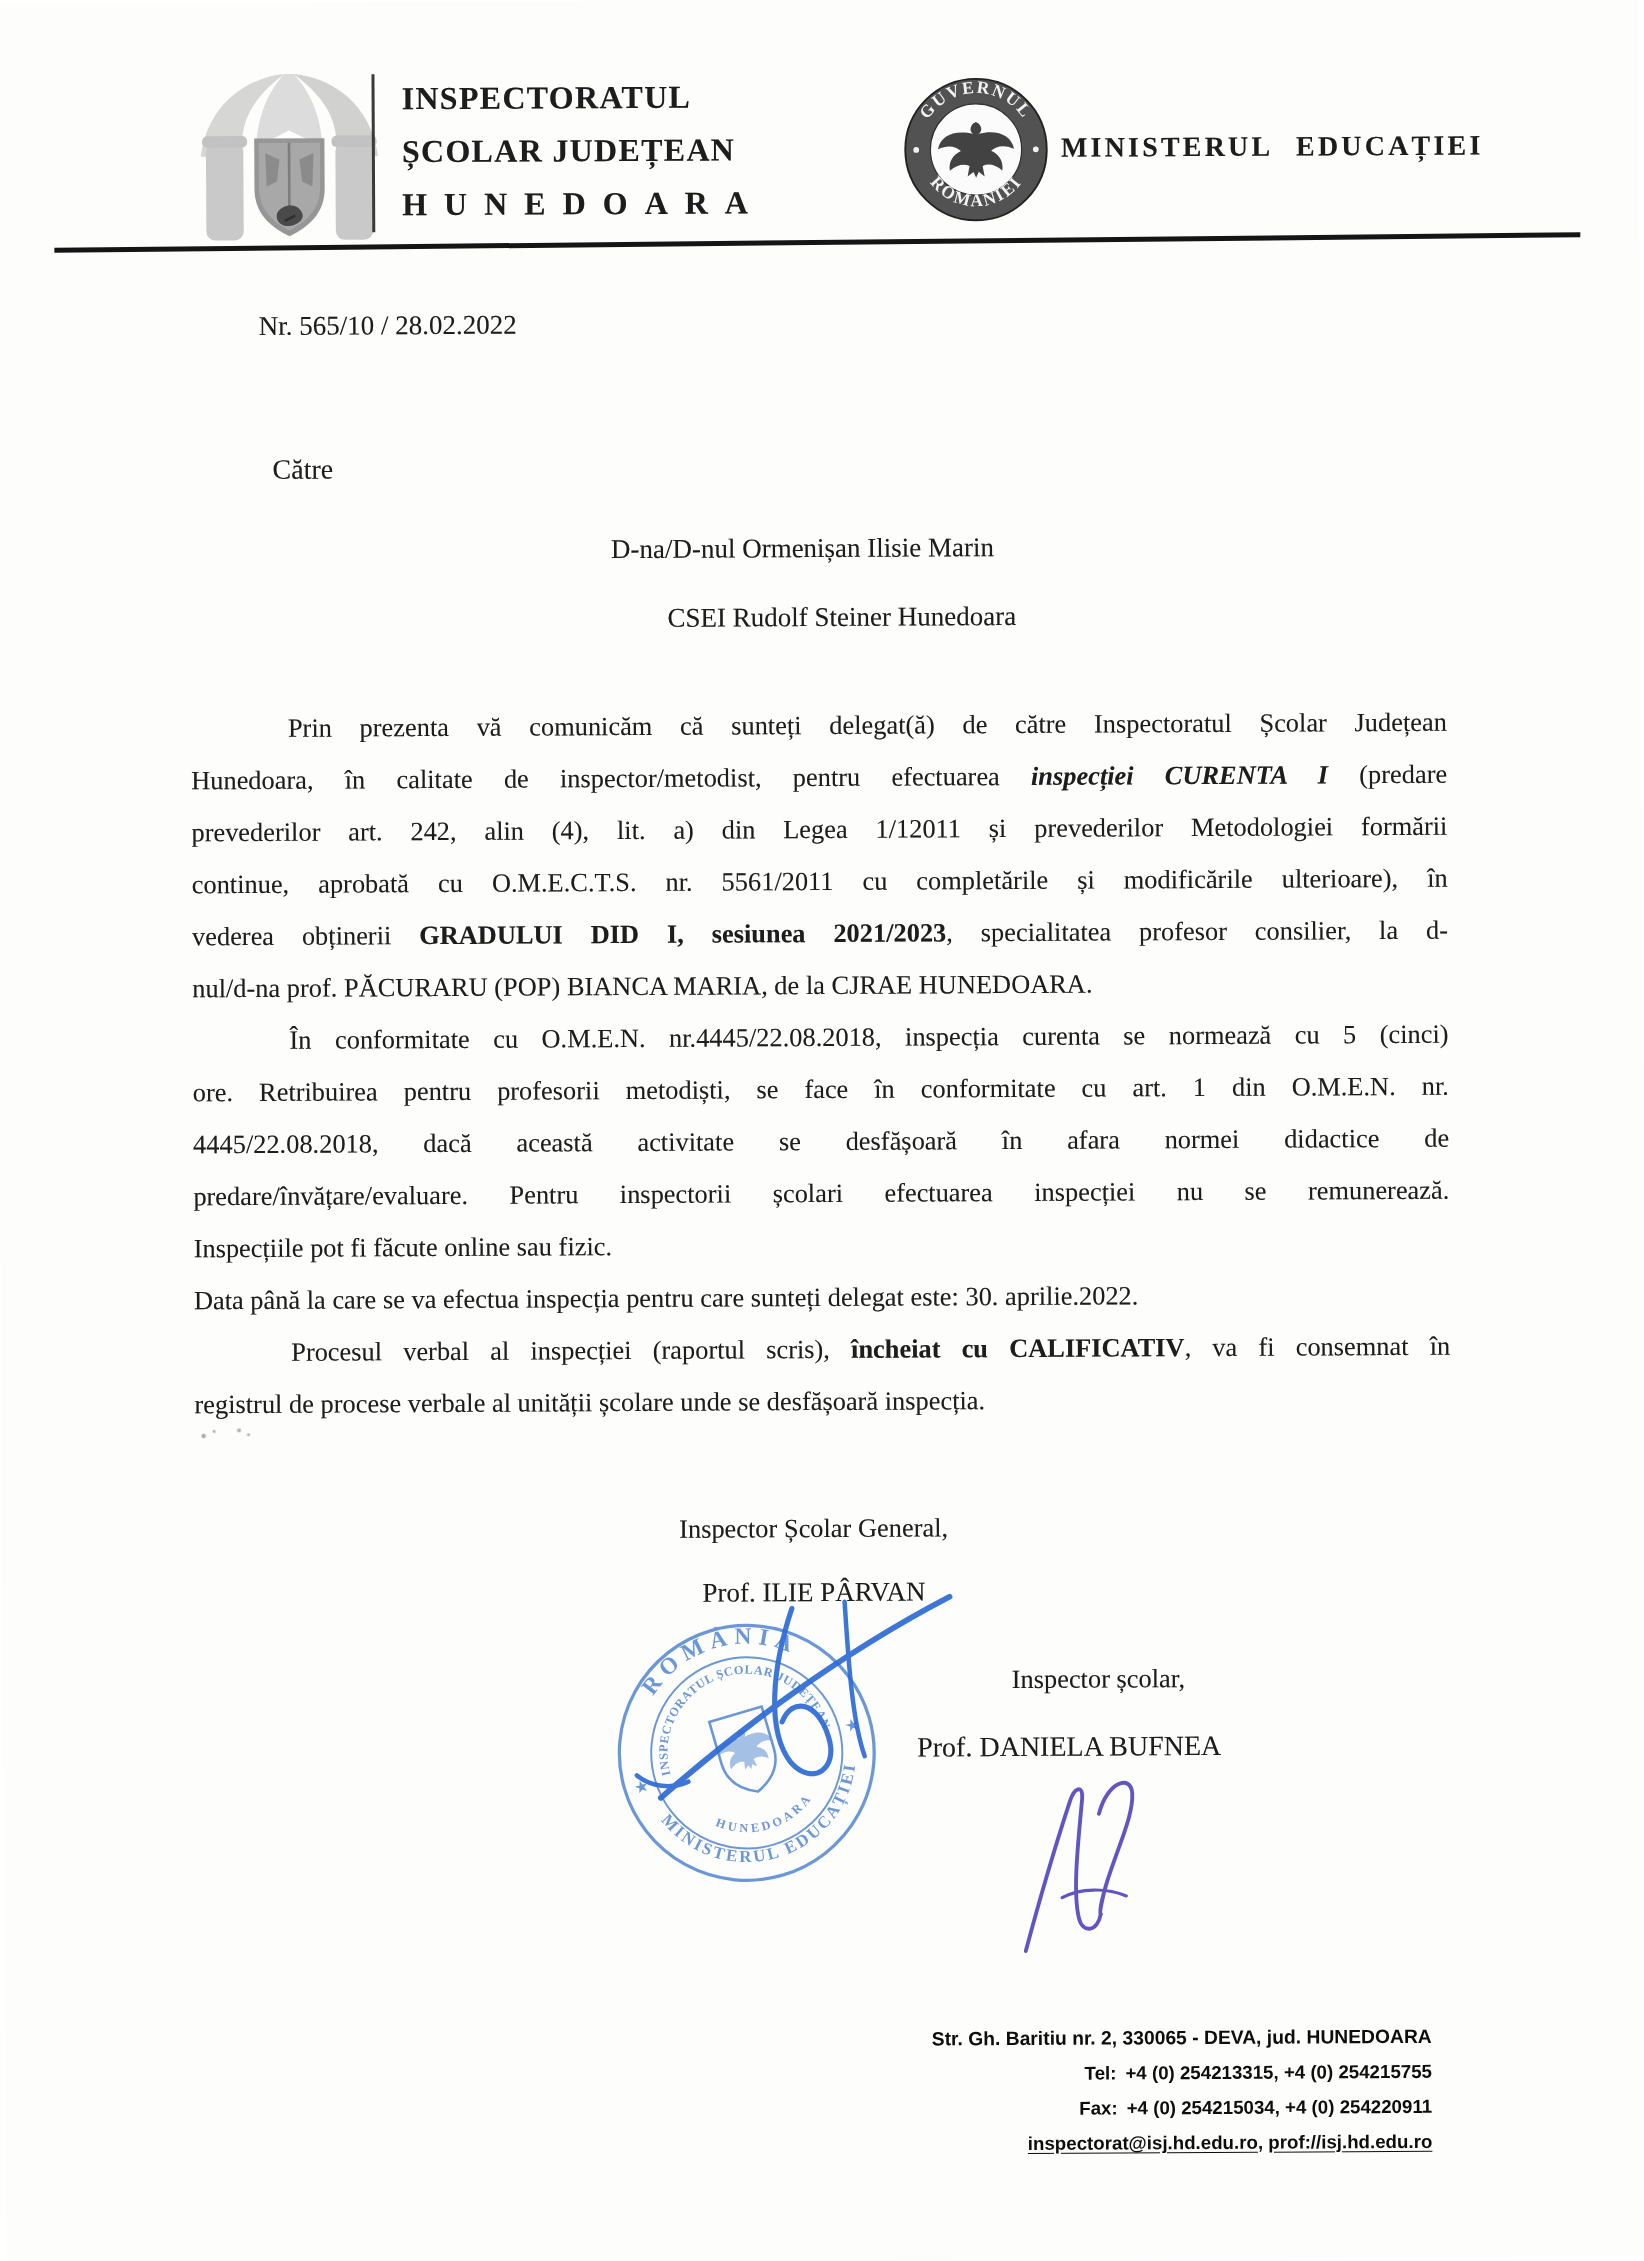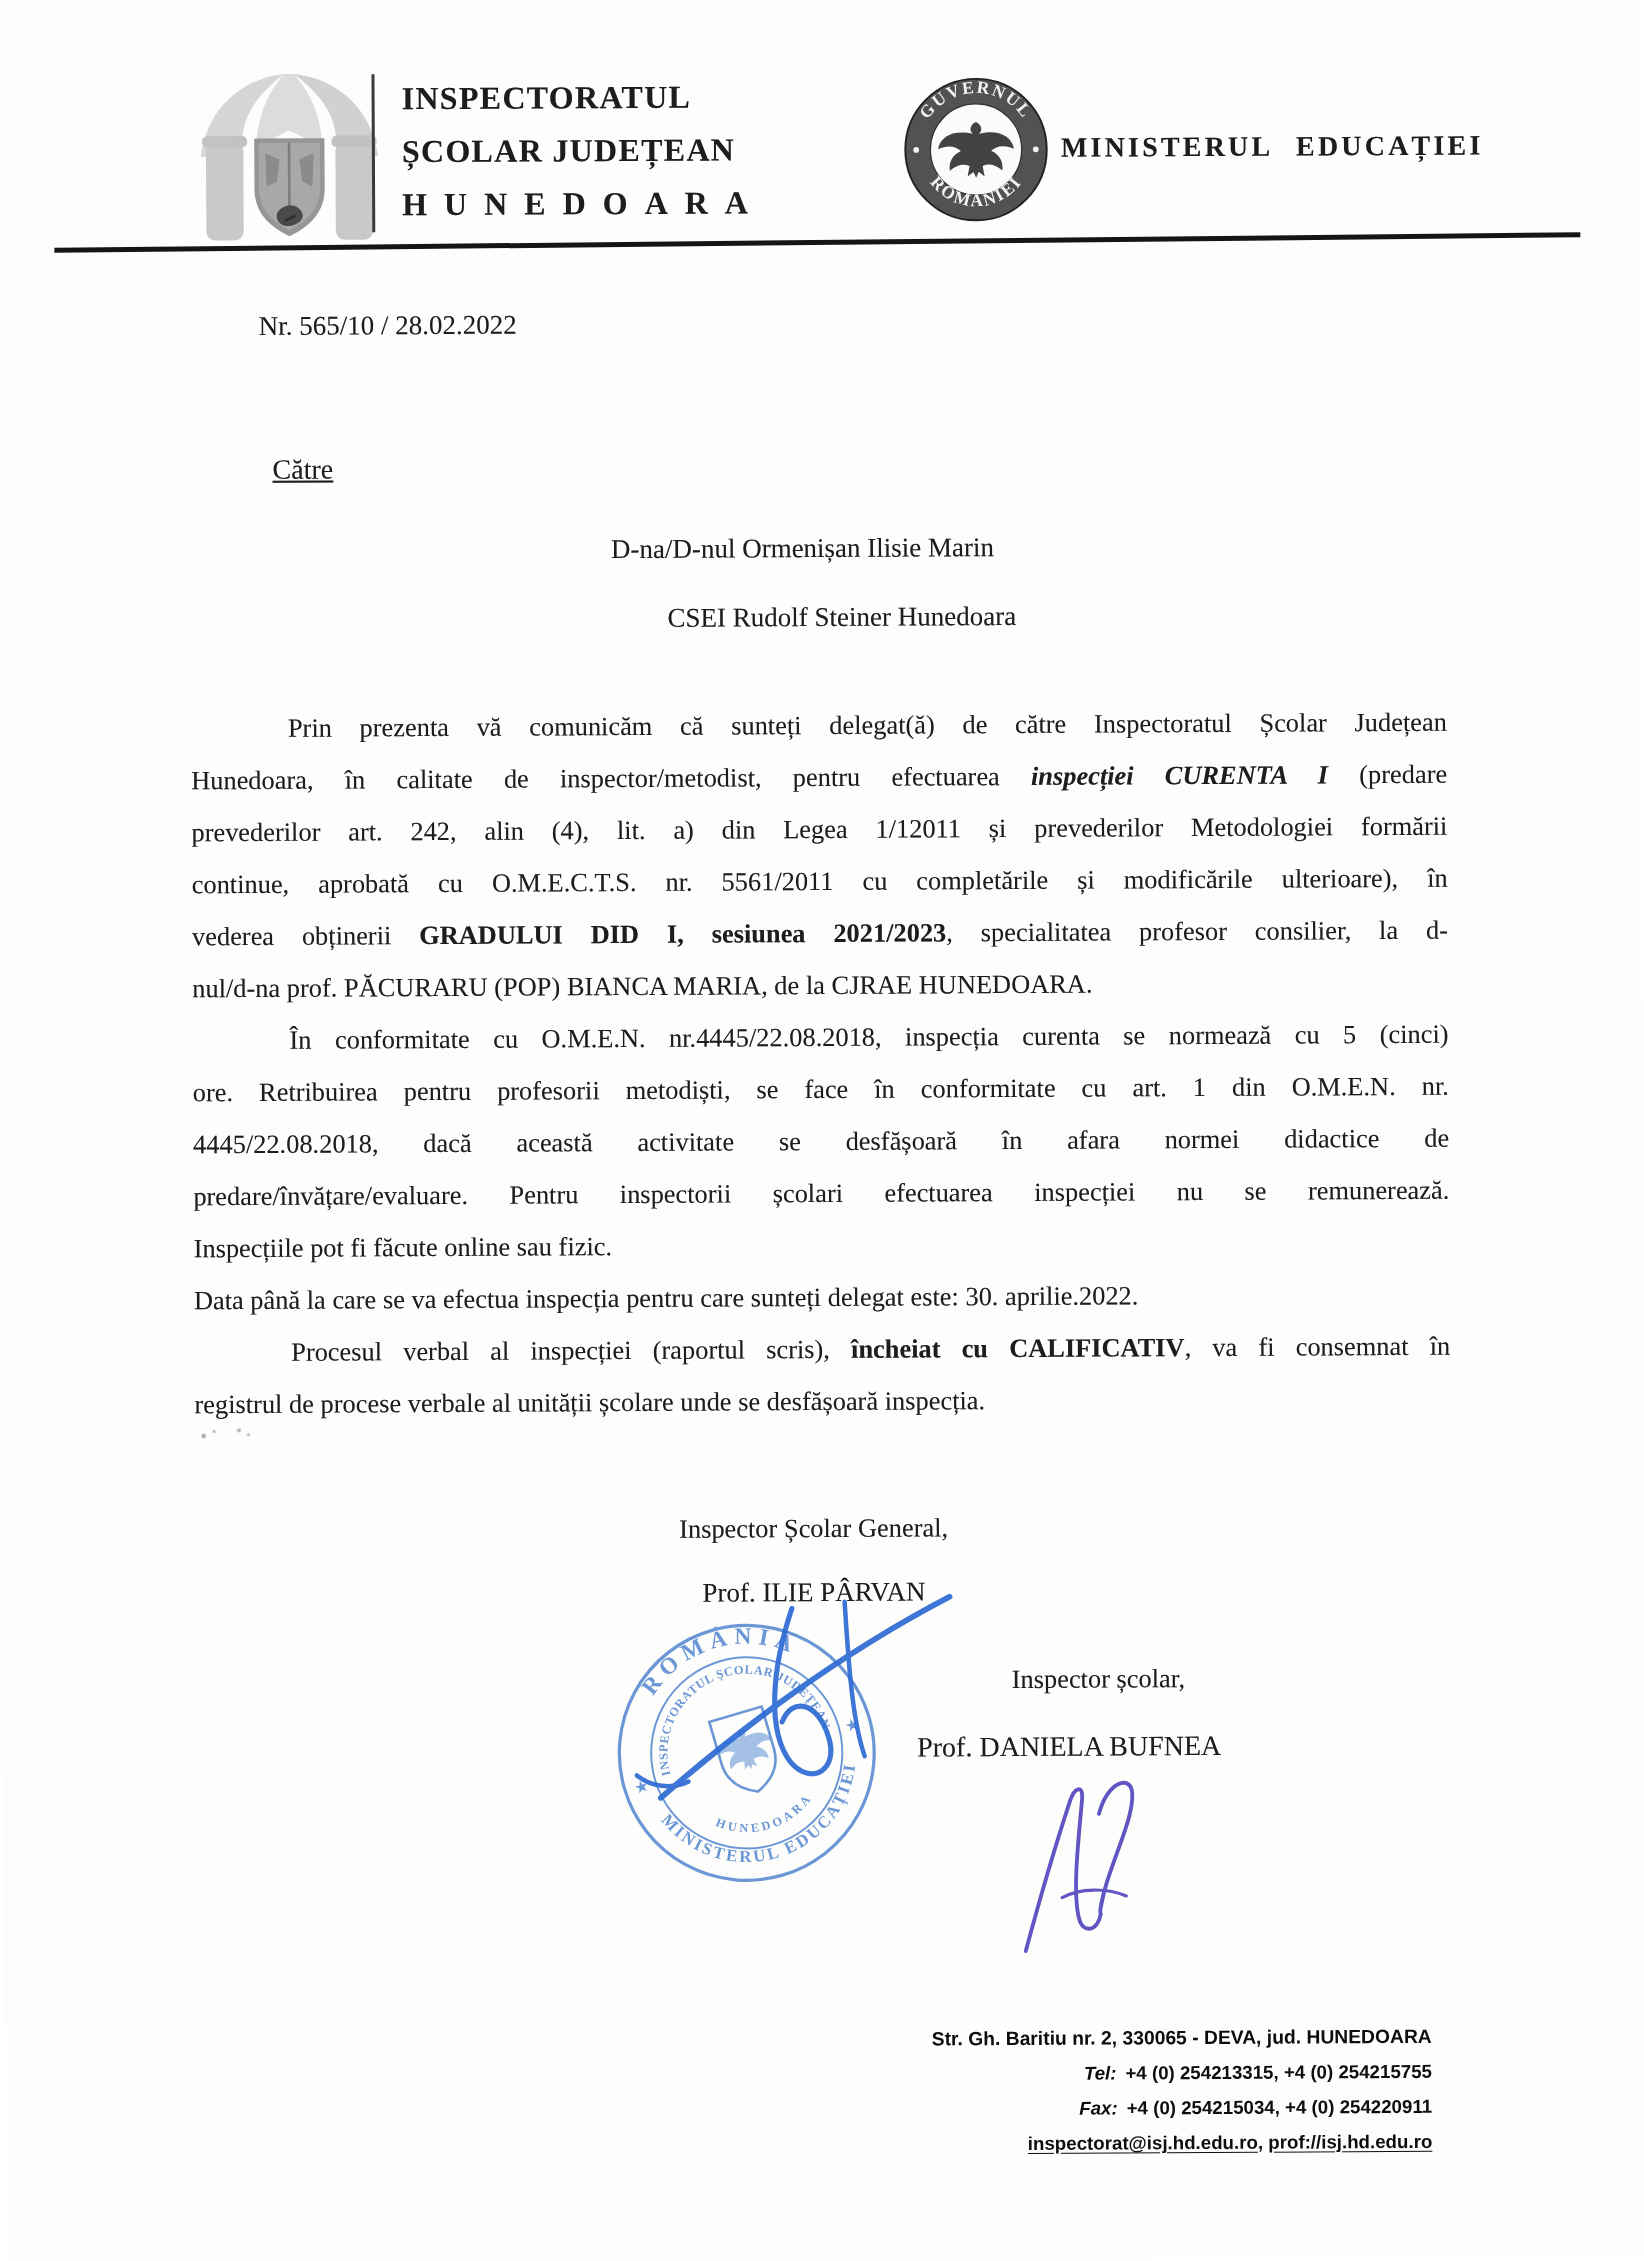--- a/index.html
+++ b/index.html
@@ -22,21 +22,21 @@
   #org-block{left:407px;top:70px;font-weight:bold;font-size:32px;line-height:53px;letter-spacing:1.3px;white-space:nowrap;}
   #org-block .l3{letter-spacing:17px;}
   #header-divider{left:377px;top:72px;width:2.6px;height:158px;background:#3a3a3a;}
   #logo-box{left:193px;top:57px;width:203px;height:190px;}
   #seal-box{left:907px;top:72px;width:147px;height:153px;}
   #ministry{left:1066px;top:133px;font-weight:bold;font-size:28px;letter-spacing:3.2px;word-spacing:14px;white-space:nowrap;}
   #header-rule{left:59px;top:240px;width:1526px;height:4.5px;background:#151515;transform:rotate(-0.28deg);}
 
   
   #doc-number{left:263px;top:308px;font-size:27px;white-space:nowrap;}
-  #salutation{left:276px;top:451px;font-size:28px;text-decoration:underline;}
+  #salutation{left:276px;top:451px;font-size:28px;}
   #recipient{left:451px;top:533px;width:709px;text-align:center;font-size:27px;white-space:nowrap;}
   #institution{left:490px;top:602px;width:709px;text-align:center;font-size:27px;white-space:nowrap;}
 
   
   #body-block{left:193px;top:699px;width:1256px;font-size:26.4px;}
   .bl{height:52px;line-height:52px;white-space:nowrap;}
   .bl.j{white-space:normal;text-align:justify;text-align-last:justify;}
   .bl.ind{text-indent:97px;}
   .bl .b{font-weight:bold;}
   .bl .bi{font-weight:bold;font-style:italic;}
@@ -61,21 +61,21 @@
   .stamp-fill{fill:var(--stamp-blue);}
   .stamp-text{fill:var(--stamp-blue);font-family:"Liberation Serif",serif;font-weight:bold;}
   .pen-stroke{stroke:var(--pen-blue);fill:none;stroke-linecap:round;}
   .violet-stroke{stroke:var(--sig-violet);fill:none;stroke-linecap:round;}
 
   
   #footer-block{left:760px;top:2022px;width:667px;text-align:right;
     font-family:"Liberation Sans", sans-serif;font-weight:700;color:#0d0d0d;}
   .fl{height:35px;line-height:35px;font-size:18.7px;white-space:nowrap;}
   .fl.f1{font-size:19.3px;}
-  .fl .lab{margin-right:9px;font-style:italic;}
+  .fl .lab{margin-right:9px;}
   .link{text-decoration:underline;text-underline-offset:3.2px;}
 </style>
 </head>
 <body>
 
 <div id="sheet">
 
   <div id="logo-box" class="abs">
     <svg width="203" height="190" viewBox="0 0 315 295">
 

